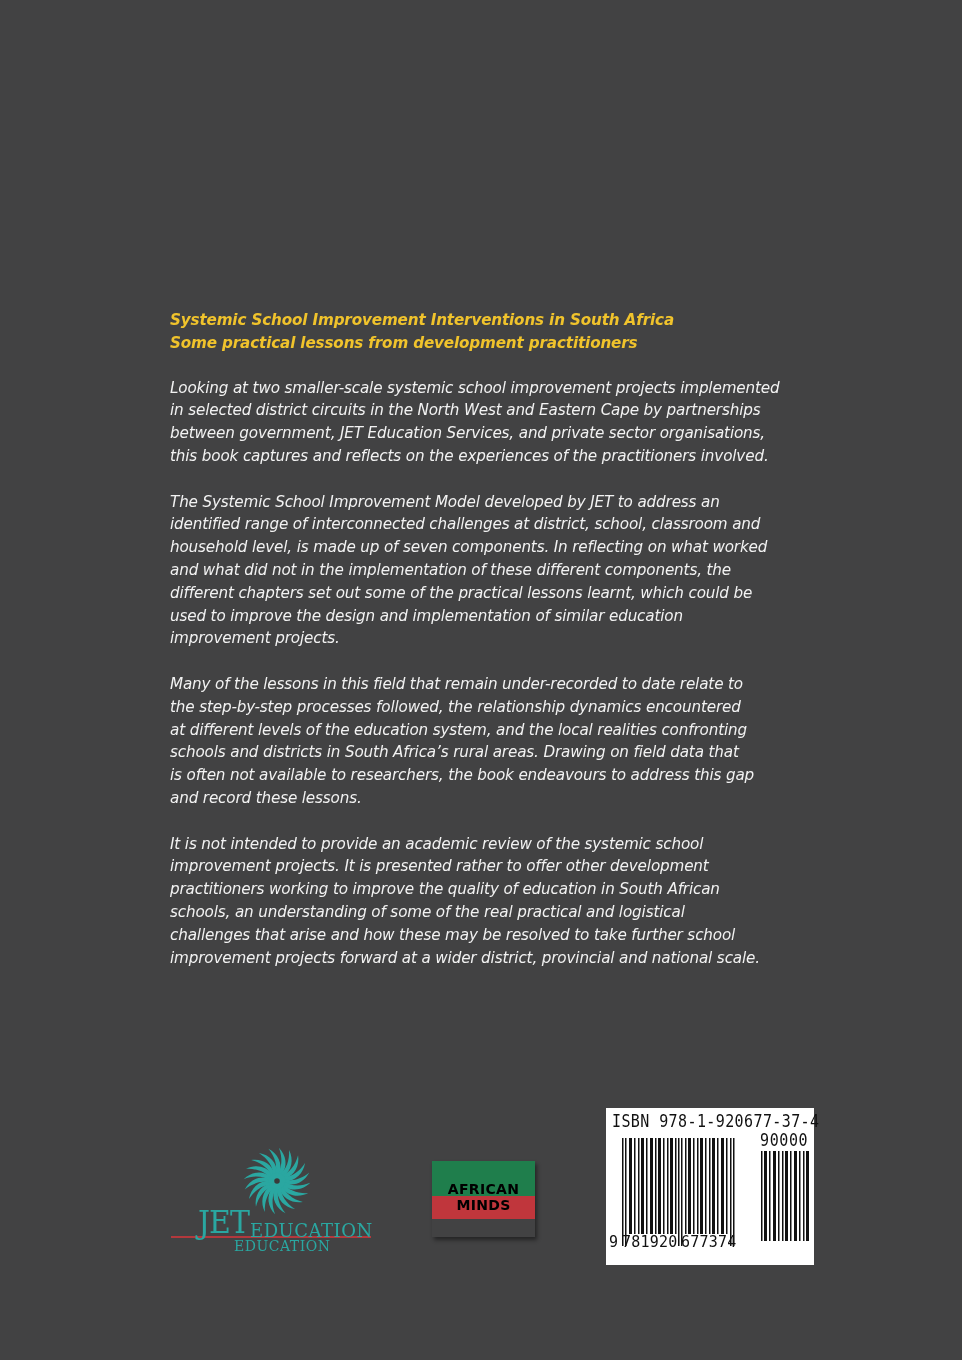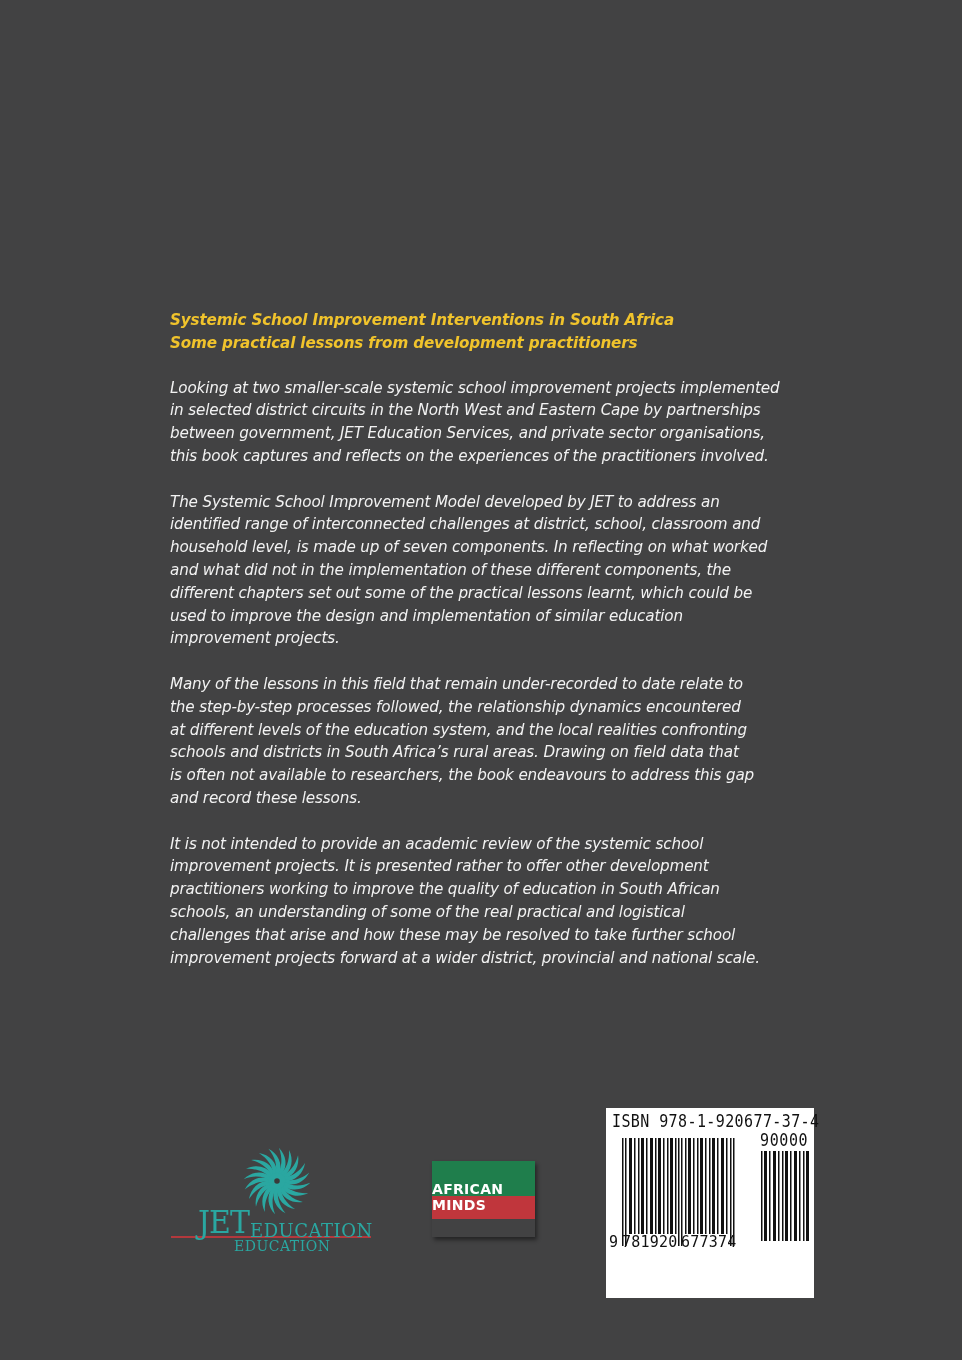--- a/index.html
+++ b/index.html
@@ -62,32 +62,32 @@
 
   
   .am-logo {
     position: absolute; left: 432px; top: 1161px;
     width: 103px; height: 76px;
     box-shadow: 2px 3px 4px rgba(0,0,0,0.45);
   }
   .am-top { height: 35px; background: #1f7e4c; position: relative; }
   .am-bot { height: 23px; background: #c0363c; position: relative; }
   .am-t1, .am-t2 {
-    position: absolute; left: 0; right: 0; text-align: left;
-    color: #ffffff; font-weight: bold;
+    position: absolute; left: 0; right: 0; text-align: center;
+    color: #000000; font-weight: bold;
     font-family: "DejaVu Sans", sans-serif;
     font-size: 14px; letter-spacing: 0.3px;
   }
   .am-t1 { top: 20px; }
   .am-t2 { top: 1px; }
 
   
   .barcode {
     position: absolute; left: 606px; top: 1108px;
-    width: 208px; height: 190px;
+    width: 208px; height: 157px;
     background: #ffffff;
   }
   .isbn-text {
     position: absolute; left: 6px; top: 2px;
     font-family: "DejaVu Sans Mono", monospace;
     font-size: 15px; letter-spacing: 0.4px; color: #111;
     transform: scaleY(1.2); transform-origin: top left;
     white-space: nowrap;
   }
   .addon-digits {

